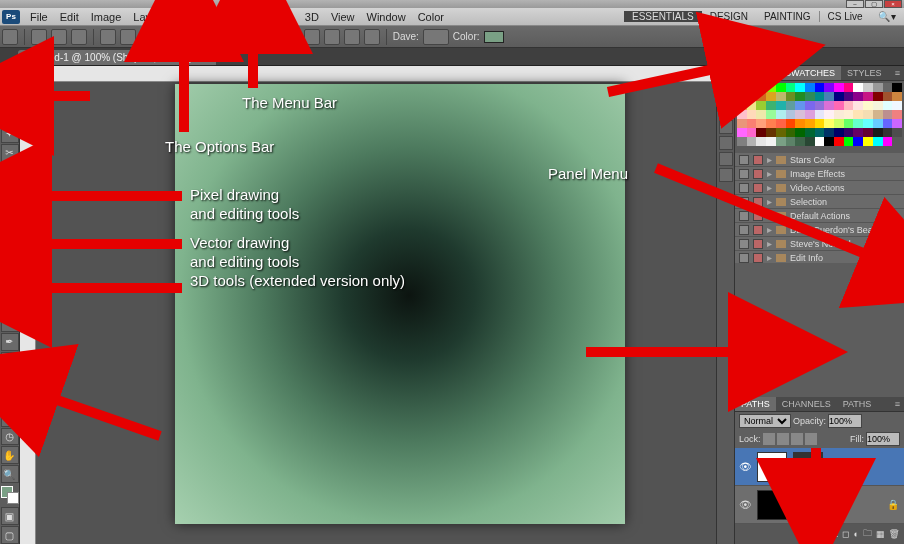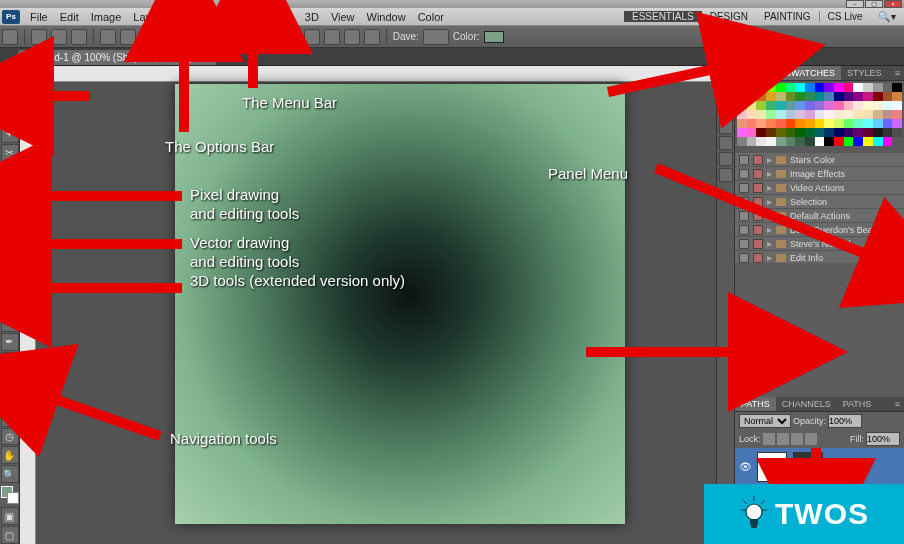--- a/index.html
+++ b/index.html
@@ -419,21 +419,20 @@
     </div>
   </div>
 
   <div class="ann-text" style="top:94px; left:242px">The Menu Bar</div>
   <div class="ann-text" style="top:138px; left:165px">The Options Bar</div>
   <div class="ann-text" style="top:186px; left:190px; white-space:pre">Pixel drawing
 and editing tools</div>
   <div class="ann-text" style="top:234px; left:190px; white-space:pre">Vector drawing
 and editing tools</div>
   <div class="ann-text" style="top:272px; left:190px">3D tools (extended version only)</div>
-  <div class="ann-text" style="top:430px; left:170px">Navigation tools</div>
   <div class="ann-text" style="top:165px; left:548px">Panel Menu</div>
 
   <svg class="arrows" viewBox="0 0 904 544">
     <defs>
         <marker id="ah" markerWidth="12" markerHeight="12" refX="2" refY="6" orient="auto">
           <path d="M0,0 L0,12 L12,6 z" fill="#e60000"></path>
         </marker>
       </defs>
     <g stroke="#e60000" stroke-width="10" fill="none" marker-end="url(#ah)">
       <line x1="253" y1="88" x2="253" y2="34"></line>
@@ -443,28 +442,13 @@
       <line x1="182" y1="244" x2="32" y2="244"></line>
       <line x1="182" y1="288" x2="32" y2="288"></line>
       <line x1="160" y1="436" x2="40" y2="394"></line>
       <line x1="608" y1="92" x2="728" y2="66"></line>
       <line x1="656" y1="168" x2="880" y2="260"></line>
       <line x1="586" y1="352" x2="748" y2="352"></line>
       <line x1="816" y1="448" x2="816" y2="478"></line>
     </g>
   </svg>
 
-  <div class="logo">
-    <svg class="bulb" viewBox="0 0 30 40">
-      <g stroke="#0b3c49" stroke-width="1" fill="none">
-        <line x1="15" y1="2" x2="15" y2="7"></line>
-          <line x1="4" y1="6" x2="8" y2="10"></line>
-          <line x1="26" y1="6" x2="22" y2="10"></line>
-        <line x1="2" y1="16" x2="7" y2="16"></line>
-          <line x1="28" y1="16" x2="23" y2="16"></line>
-      </g>
-      <circle cx="15" cy="18" r="8" fill="#fff" stroke="#0b3c49" stroke-width="1.2"></circle>
-      <rect x="11" y="25" width="8" height="6" fill="#0b3c49"></rect>
-      <rect x="12" y="31" width="6" height="3" fill="#0b3c49" rx="1"></rect>
-    </svg>
-    <span class="txt">TWOS</span>
-  </div>
 </div>
 
 </body></html>

